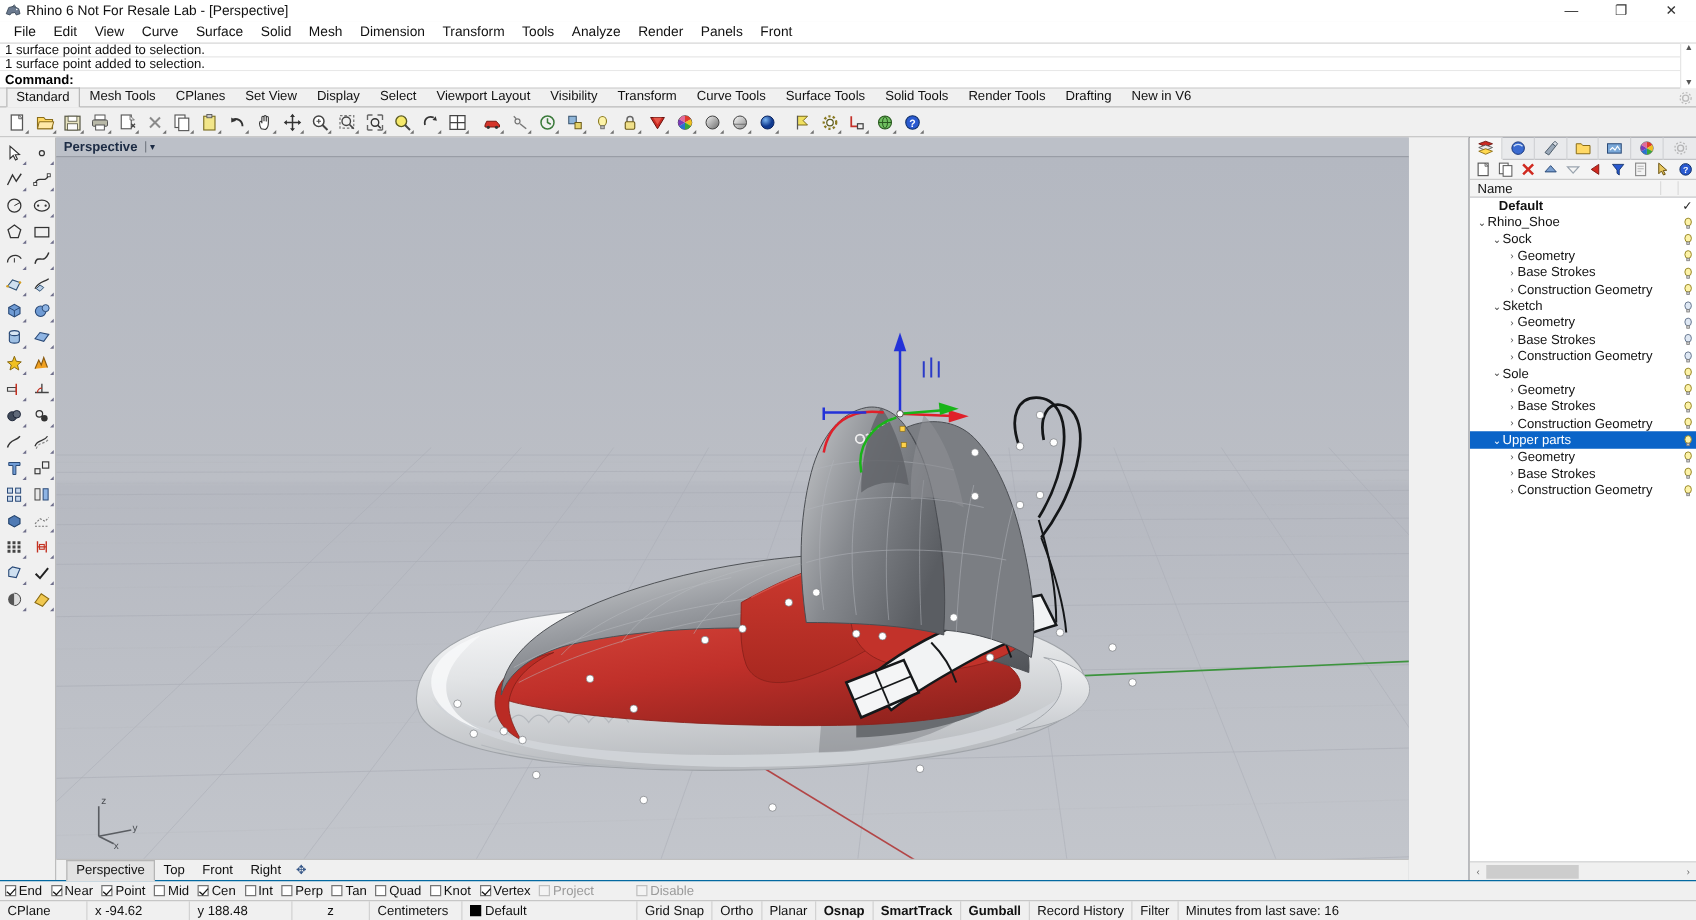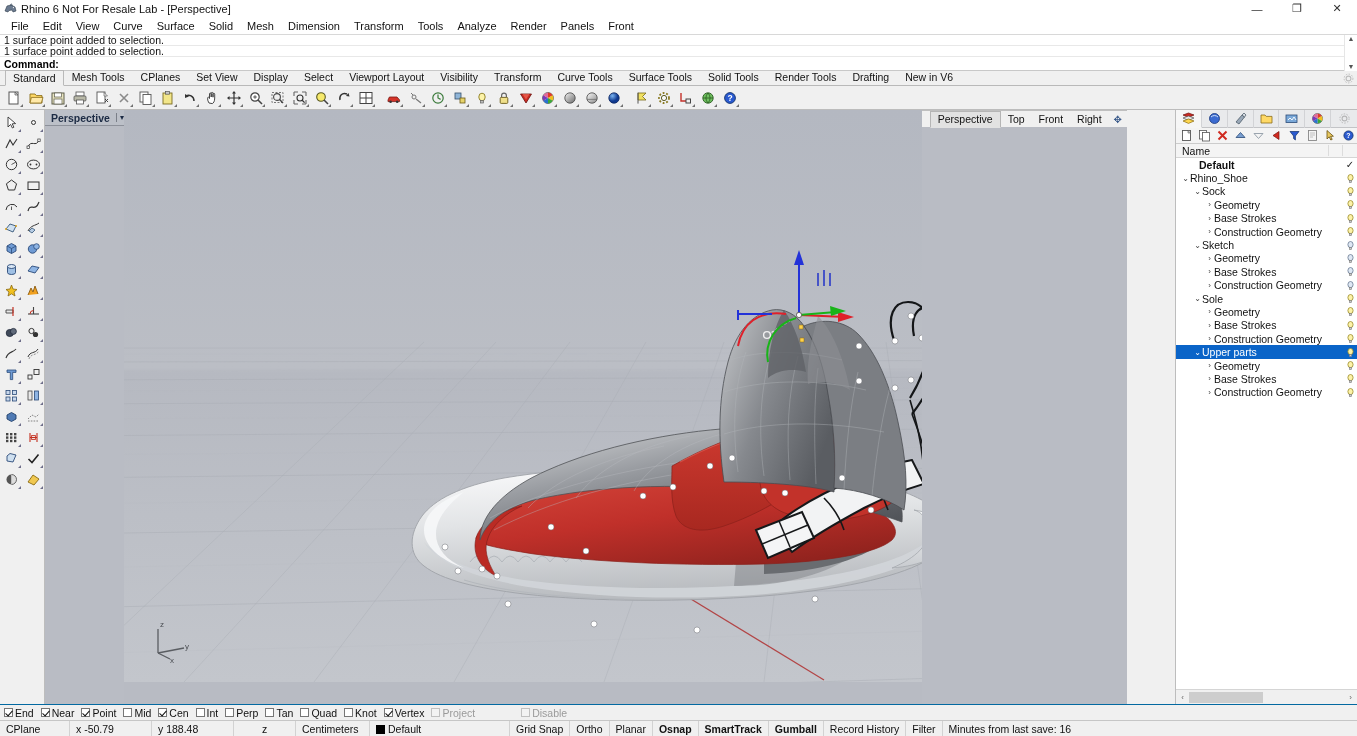--- a/index.html
+++ b/index.html
@@ -47,21 +47,21 @@
 
   
   .middle { flex:1 1 auto; display:flex; min-height:0; background:#f0f0f0; }
 
   
   .left-pal { width:45px; background:#f0f0f0; border-right:1px solid #bdbdbd; display:flex; flex-wrap:wrap; align-content:flex-start; padding-top:2px; flex:0 0 auto;}
   .lpi { width:22px; height:21px; display:flex; align-items:center; justify-content:center; position:relative; }
   .lpi .corner { position:absolute; right:1px; bottom:1px; width:0; height:0; border-left:3px solid transparent; border-bottom:3px solid #6e6e8a; }
 
   
-  .vp-wrap { flex:1 1 auto; display:flex; flex-direction:row; min-width:0; background:#b9bcc4; position:relative;text-align:right; }
+  .vp-wrap { flex:1 1 auto; display:flex; flex-direction:column; min-width:0; background:#b9bcc4; position:relative;text-align:right; }
   .vp-title { height:16px; background:#bcc0c8; display:flex; align-items:center; padding-left:6px; border-bottom:1px solid #8d919a; flex:0 0 auto; }
   .vp-title-label { font-size:10.5px; font-weight:bold; color:#1c2b44; }
   .vp-title-arrow { margin-left:6px; font-size:8px; color:#1c2b44; border-left:1px solid #7a7f88; padding-left:3px; }
   .viewport { flex:1 1 auto; position:relative; overflow:hidden; background:#b8bbc3; }
   .viewport svg { position:absolute; left:0; top:0; }
   .vp-tabs { height:17px; background:#f0f0f0; display:flex; align-items:center; padding-left:8px; border-top:1px solid #bfbfbf; flex:0 0 auto; }
   .vp-tab { font-size:10.5px; padding:1px 7px; color:#111; line-height:13px; }
   .vp-tab.active { background:#e2e2e2; border:1px solid #b5b5b5; border-bottom-color:#e2e2e2; }
   .vp-tab-plus { font-size:10px; color:#3a5a8a; padding:0 5px; }
 
@@ -1330,29 +1330,29 @@
         <span>Knot</span>
       </label>
     <label class="osnap-item">
         <i class="cbox on"></i>
         <span>Vertex</span>
       </label>
     <label class="osnap-item dim">
         <i class="cbox disabled"></i>
         <span>Project</span>
       </label>
-    <label class="osnap-item dim" style="margin-left:14px;padding-left:25px;">
+    <label class="osnap-item dim" style="margin-left:2px;padding-left:25px;">
         <i class="cbox disabled"></i>
         <span>Disable</span>
       </label>
   </div>
 
   <div class="statusbar">
     <div class="sb-cell" style="width:70px;">CPlane</div>
-    <div class="sb-cell" style="width:82px;">x -50.79</div>
+    <div class="sb-cell" style="width:82px;">x -94.62</div>
     <div class="sb-cell" style="width:82px;">y 188.48</div>
     <div class="sb-cell" style="width:62px;text-align:center;">z</div>
     <div class="sb-cell" style="width:74px;">Centimeters</div>
     <div class="sb-cell" style="width:140px;">
       <span class="sb-swatch"></span><span>Default</span>
     </div>
     <div class="sb-cell">Grid Snap</div>
     <div class="sb-cell">Ortho</div>
     <div class="sb-cell">Planar</div>
     <div class="sb-cell b">Osnap</div>

